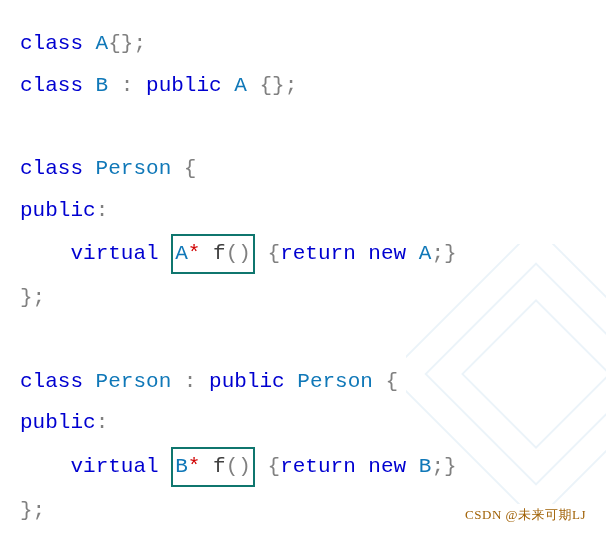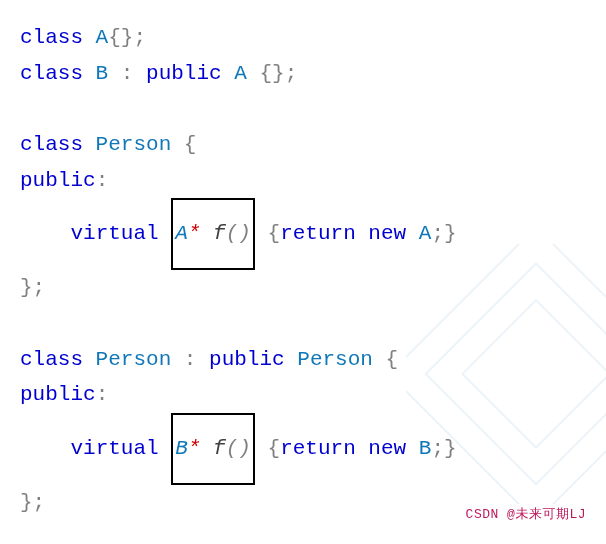--- a/index.html
+++ b/index.html
@@ -11,39 +11,39 @@
       background: #ffffff;
       position: relative;
       width: 606px;
       height: 544px;
       box-sizing: border-box;
       overflow: hidden;
     }
     .code-line {
       white-space: pre;
       position: relative;
+      margin-top: 6px;
     }
     .kw { color: #0000d0; }
     .type { color: #1078b8; }
     .txt { color: #404040; }
     .punc { color: #808080; }
     .star { color: #d00000; }
     .red-box {
-      border: 2px solid #000000;
-      padding: 16px 2px;
+      border: 2px solid #0f766e;
+      padding: 0 2px;
       display: inline-block;
-      font-style: italic;
     }
     .watermark {
       position: absolute;
       bottom: 18px;
       right: 20px;
       font-size: 13px;
-      color: #be185d;
-      font-family: Liberation Mono, monospace;
+      color: #a16207;
+      font-family: Liberation Serif, serif;
       letter-spacing: 0.5px;
     }
     .bg-shape {
       position: absolute;
       right: -60px;
       bottom: 40px;
       width: 260px;
       height: 260px;
       opacity: 0.08;
       pointer-events: none;

